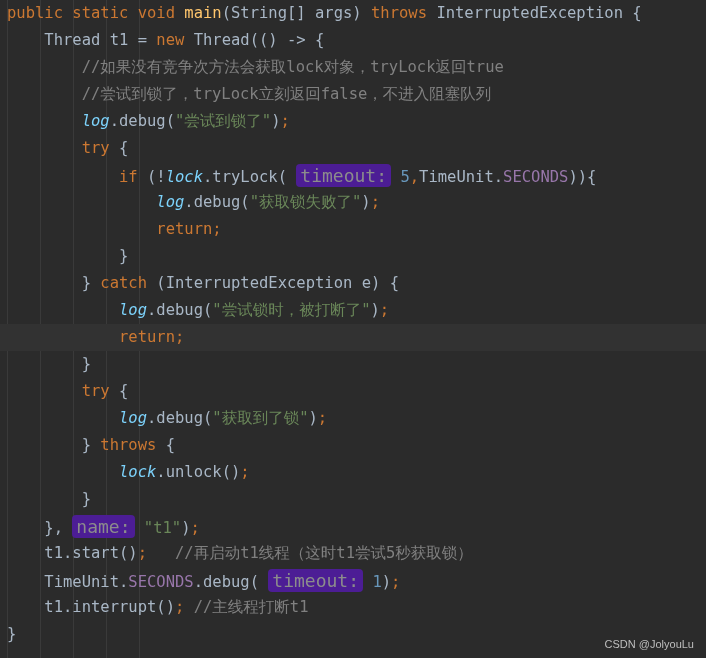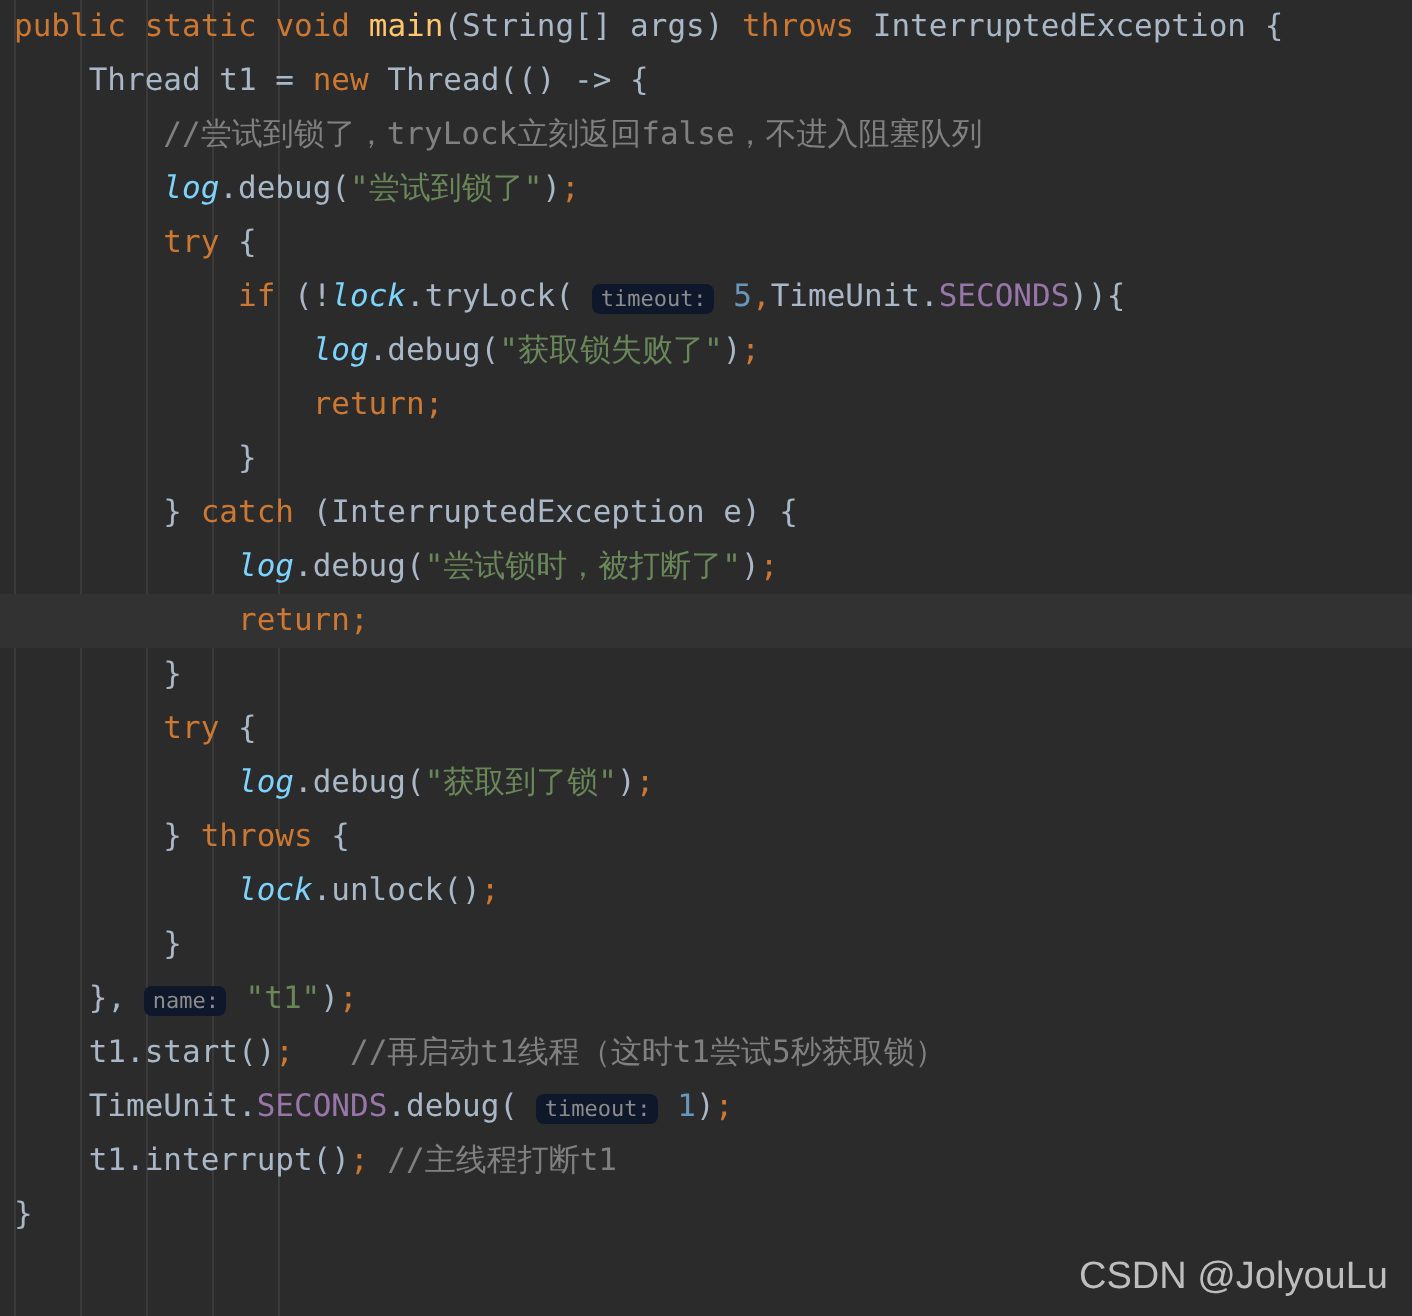--- a/index.html
+++ b/index.html
@@ -57,52 +57,53 @@
   .mth  { color: #FFC66D; }            
   .fld  { color: #7dd3fc; font-style: italic; }  
   .cnst { color: #9876AA; }
   .num  { color: #6897BB; }
   .str  { color: #6A8759; }
   .cmt  { color: #808080; }
   .pun  { color: #A9B7C6; }
   .semi { color: #CC7832; }
 
   .hint {
-    background: #0f172a;
+    background: #4c1d95;
     color: #8C8C8C;
     border-radius: 4px;
     padding: 1px 4px;
-    font-size: 11px;
+    font-size: 18px;
     font-style: normal;
   }
 
   .watermark {
     position: absolute;
     right: 12px;
     bottom: 8px;
     color: #BEBEBE;
     font-family: "Liberation Sans", sans-serif;
-    font-size: 19px;
+    font-size: 11px;
     z-index: 3;
   }
 </style>
 </head>
 <body>
 
 <div id="editor">
   <div id="guides">
       <div class="guide" style="left: 7px;"></div>
       <div class="guide" style="left: 40px;"></div>
       <div class="guide" style="left: 73px;"></div>
       <div class="guide" style="left: 106px;"></div>
       <div class="guide" style="left: 139px;"></div>
     </div>
   <div class="code" id="code">
       <div class="line"><span class="kw">public</span><span class="pun"> </span><span class="kw">static</span><span class="pun"> </span><span class="kw">void</span><span class="pun"> </span><span class="mth">main</span><span class="pun">(</span><span class="type">String</span><span class="pun">[] </span><span class="type">args</span><span class="pun">) </span><span class="kw">throws</span><span class="pun"> </span><span class="type">InterruptedException</span><span class="pun"> {</span></div>
       <div class="line"><span>    </span><span class="type">Thread</span><span class="pun"> t1 = </span><span class="kw">new</span><span class="pun"> </span><span class="type">Thread</span><span class="pun">(() -&gt; {</span></div>
+      <div class="line"><span>        </span><span class="cmt">//如果没有竞争次方法会获取lock对象，tryLock返回true</span></div>
       <div class="line"><span>        </span><span class="cmt">//尝试到锁了，tryLock立刻返回false，不进入阻塞队列</span></div>
       <div class="line"><span>        </span><span class="fld">log</span><span class="pun">.debug(</span><span class="str">"尝试到锁了"</span><span class="pun">)</span><span class="semi">;</span></div>
       <div class="line"><span>        </span><span class="kw">try</span><span class="pun"> {</span></div>
       <div class="line"><span>            </span><span class="kw">if</span><span class="pun"> (!</span><span class="fld">lock</span><span class="pun">.tryLock(</span><span class="pun"> </span><span class="hint">timeout:</span><span class="pun"> </span><span class="num">5</span><span class="semi">,</span><span class="type">TimeUnit</span><span class="pun">.</span><span class="cnst">SECONDS</span><span class="pun">)){</span></div>
       <div class="line"><span>                </span><span class="fld">log</span><span class="pun">.debug(</span><span class="str">"获取锁失败了"</span><span class="pun">)</span><span class="semi">;</span></div>
       <div class="line"><span>                </span><span class="kw">return</span><span class="semi">;</span></div>
       <div class="line"><span>            </span><span class="pun">}</span></div>
       <div class="line"><span>        </span><span class="pun">} </span><span class="kw">catch</span><span class="pun"> (</span><span class="type">InterruptedException</span><span class="pun"> e) {</span></div>
       <div class="line"><span>            </span><span class="fld">log</span><span class="pun">.debug(</span><span class="str">"尝试锁时，被打断了"</span><span class="pun">)</span><span class="semi">;</span></div>
       <div class="line caret"><span>            </span><span class="kw">return</span><span class="semi">;</span></div>

